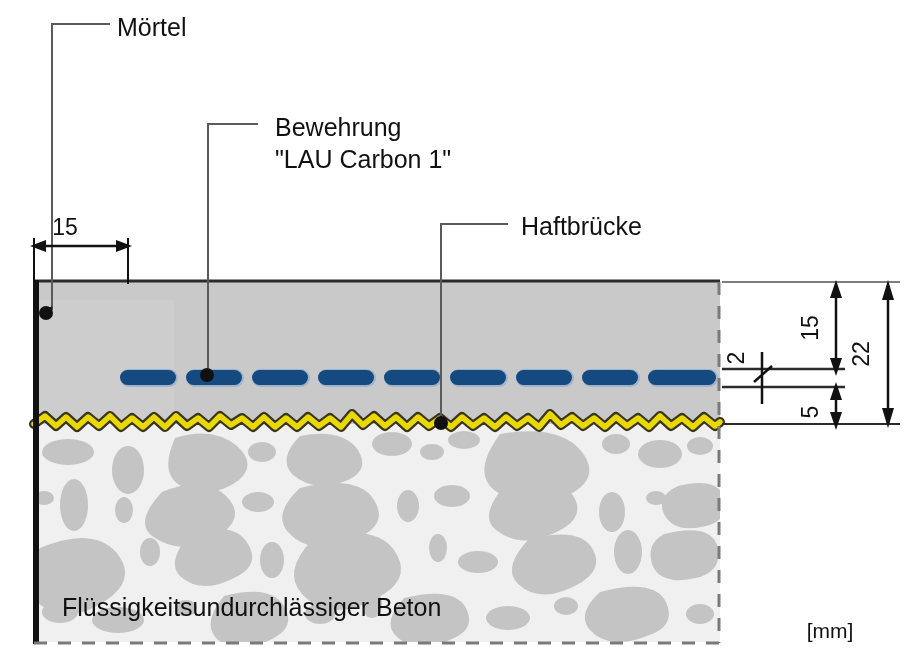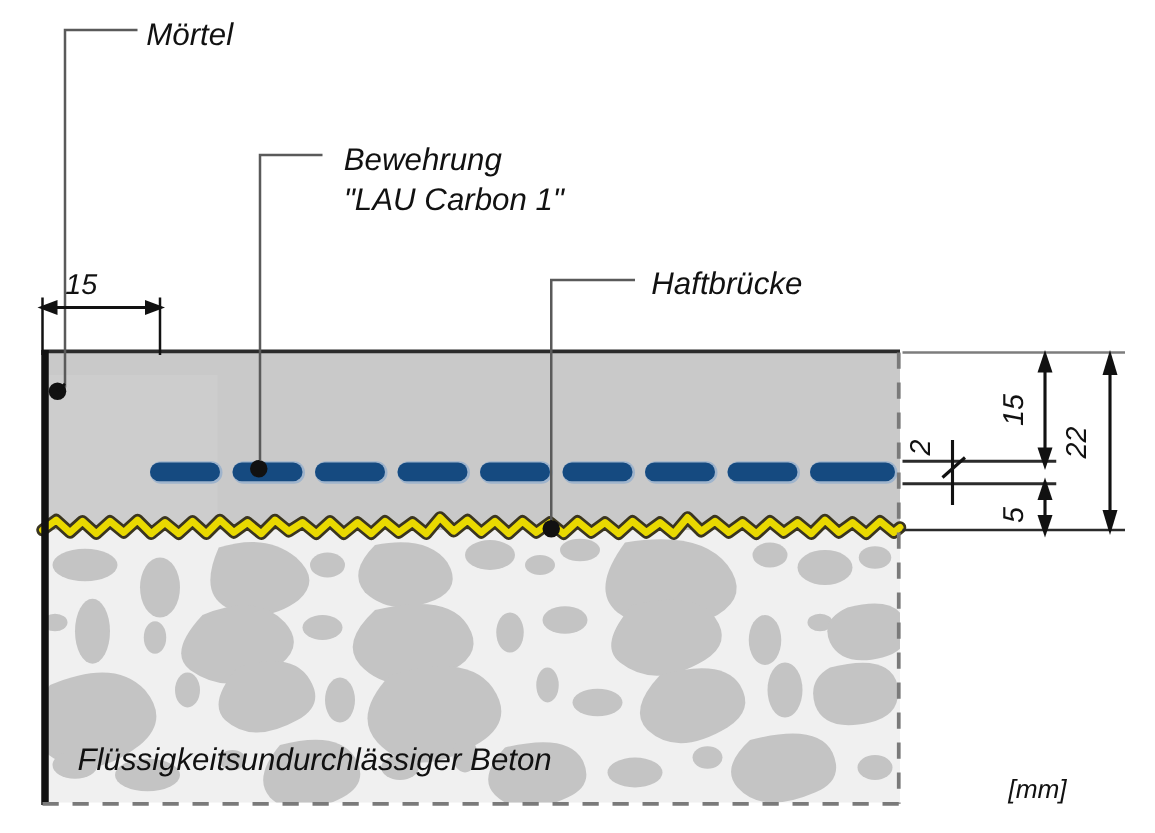--- a/index.html
+++ b/index.html
@@ -1,17 +1,17 @@
 <!DOCTYPE html>
 <html><head>
 <meta charset="utf-8">
 <style>
   html,body{margin:0;padding:0;background:#fff;}
   body{width:924px;height:666px;font-family:"Liberation Sans",sans-serif;overflow:hidden;}
-  #stage{position:relative;width:924px;height:612px;background:#ffffff;font-style:italic;}
+  #stage{position:relative;width:924px;height:612px;background:#ffffff;}
   svg{display:block;}
   .lbl{font-family:"Liberation Sans",sans-serif;font-size:25px;fill:#111;}
   .dim{font-family:"Liberation Sans",sans-serif;font-size:23px;fill:#111;}
   .unit{font-family:"Liberation Sans",sans-serif;font-size:21px;fill:#111;}
   .concrete-lbl{font-family:"Liberation Sans",sans-serif;font-size:25px;fill:#111;}
 </style>
 </head>
 <body>
 
 <div id="stage">

